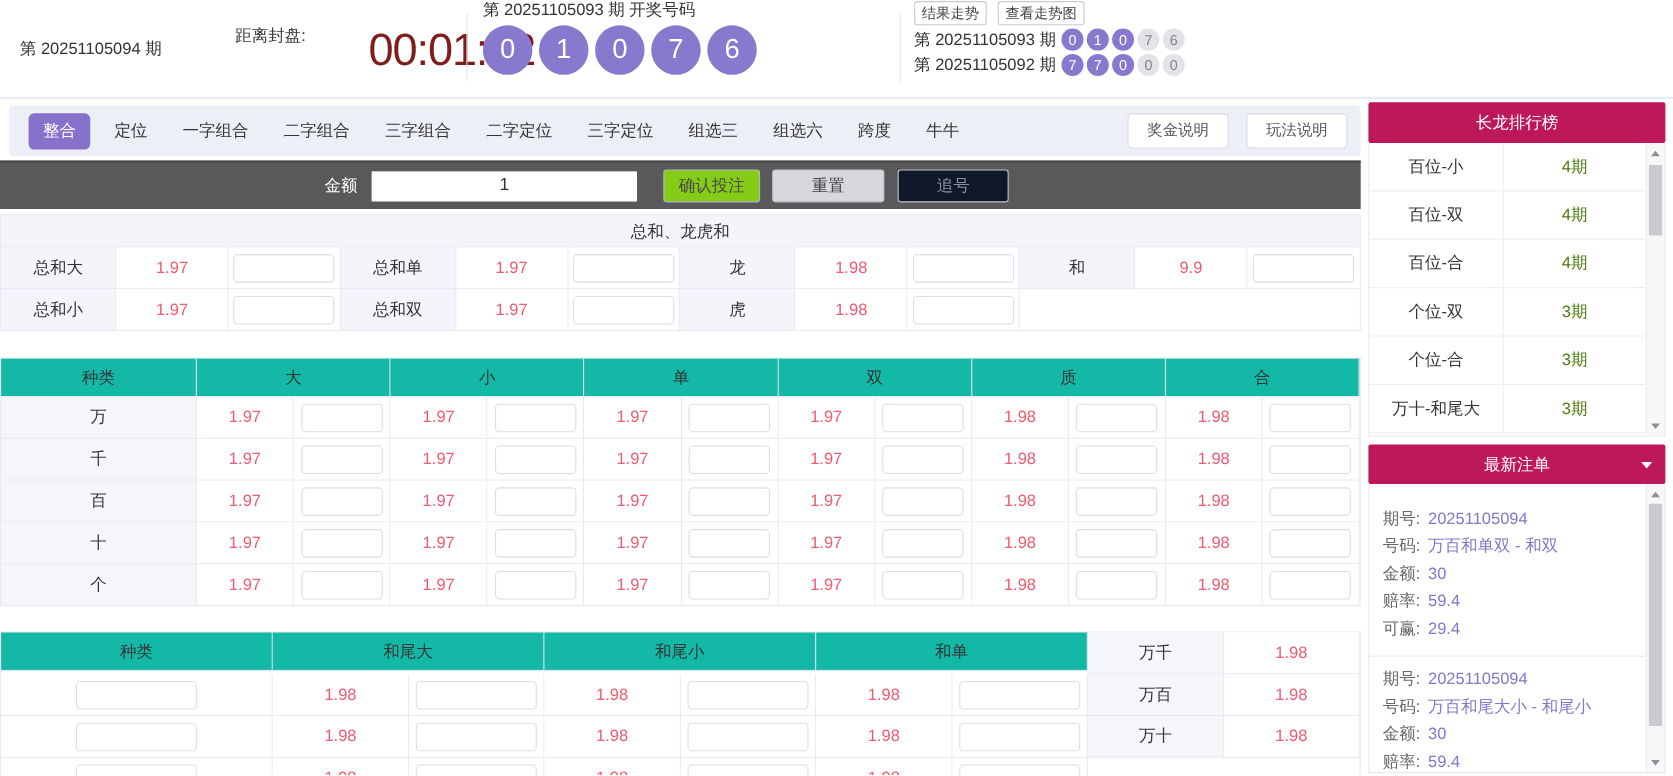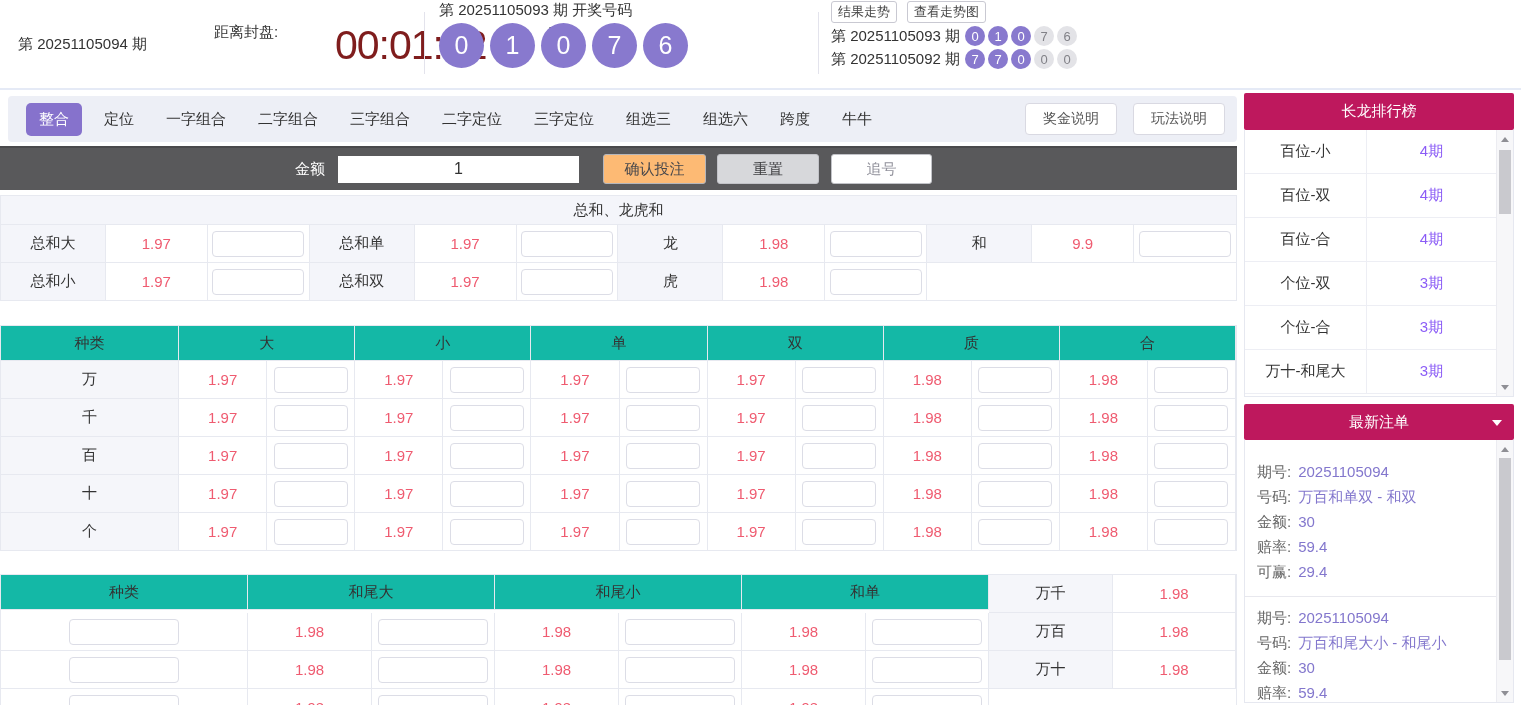--- a/index.html
+++ b/index.html
@@ -35,23 +35,23 @@
   .tabbar { margin: 4px 0 0 8px; width: 1229px; height: 46px; background: #edeff6; border-radius: 4px; display: flex; align-items: center; padding: 0 12px; }
   .tab { font-size: 15px; color: #333; margin: 0 16px; cursor: pointer; white-space: nowrap; }
   .tab.active { background: #8672cc; color: #fff; border-radius: 5px; padding: 7px 13px; margin: 0 6px; }
   .help-btns { margin-left: auto; display: flex; gap: 16px; }
   .help-btn { background: #fff; border: 1px solid #d9d9e2; border-radius: 4px; padding: 6px 17px; font-size: 14px; color: #555; font-family: inherit; cursor: pointer; white-space: nowrap; }
 
   .toolbar { margin-top: 4px; height: 44px; background: #59595b; border-top: 2px solid #4a4a4c; display: flex; align-items: center; }
   .amt-label { color: #fff; font-size: 15px; margin-left: 295px; }
   .amt-input { width: 241px; height: 27px; margin-left: 13px; border: 1px solid #fff; background: #fff; text-align: center; font-size: 16px; color: #333; font-family: inherit; }
   .tb-btn { height: 30px; border-radius: 3px; font-size: 15px; font-family: inherit; cursor: pointer; }
-  .btn-confirm { margin-left: 24px; width: 103px; background: #fdba74; border: 1px solid #b5b6bb; color: #48484c; }
+  .btn-confirm { margin-left: 24px; width: 88px; background: #84cc16; border: 1px solid #b5b6bb; color: #48484c; }
   .btn-reset { margin-left: 11px; width: 102px; background: #d7d8db; border: 1px solid #c2c3c8; color: #3f3f42; }
-  .btn-chase { margin-left: 12px; width: 101px; background: #ffffff; border: 1px solid #c2c3c8; color: #90909a; }
+  .btn-chase { margin-left: 12px; width: 101px; background: #0f172a; border: 1px solid #c2c3c8; color: #90909a; }
 
   .sum-section { margin-top: 5px; border: 1px solid #e7e9f0; border-bottom: none; }
   .sum-title { height: 29px; background: #f4f5fa; display: flex; align-items: center; justify-content: center; font-size: 15px; color: #333; border-bottom: 1px solid #e7e9f0; }
   .sum-grid { display: grid; grid-template-columns: repeat(4, 105fr 102fr 102fr); }
   .sum-cell { height: 38px; display: flex; align-items: center; justify-content: center; border-right: 1px solid #e7e9f0; border-bottom: 1px solid #e7e9f0; font-size: 15px; background: #fff; }
   .sum-cell:nth-child(12n) { border-right: none; }
   .sum-label { background: #f4f5fa; color: #333; }
   .odds { color: #ef5b70; }
   .bet-input { height: 26px; border: 1px solid #dcdde6; border-radius: 4px; background: #fff; font-family: inherit; font-size: 14px; text-align: center; color: #333; }
   .sum-input { width: 92px; }
@@ -72,21 +72,21 @@
   .sidebar { position: absolute; left: 1244px; top: 93px; width: 270px; }
   .panel-hdr { height: 37px; background: #be185d; color: #fff; font-size: 15px; display: flex; align-items: center; justify-content: center; border-radius: 2px; position: relative; }
   .panel-hdr.bets { height: 36px; margin-top: 7px; }
   .caret { position: absolute; right: 12px; top: 16px; width: 0; height: 0; border-left: 5px solid transparent; border-right: 5px solid transparent; border-top: 6px solid #fff; }
   .panel-body { display: flex; border: 1px solid #e6e8f0; border-top: none; background: #fff; }
   .rank-body { height: 267px; overflow: hidden; }
   .bets-body { height: 263px; overflow: hidden; }
   .rank-table { flex: 1; }
   .rank-row { display: flex; height: 44px; border-bottom: 1px solid #edeef4; cursor: pointer; }
   .rank-name { width: 122px; display: flex; align-items: center; justify-content: center; font-size: 15px; color: #333; border-right: 1px solid #edeef4; white-space: nowrap; }
-  .rank-count { flex: 1; display: flex; align-items: center; justify-content: center; font-size: 15px; color: #8b5cf6; }
+  .rank-count { flex: 1; display: flex; align-items: center; justify-content: center; font-size: 15px; color: #4d7c0f; }
   .vscroll { position: relative; width: 17px; background: #f7f7f9; border-left: 1px solid #ececf1; flex: none; }
   .sb-arrow { position: absolute; left: 0; width: 16px; height: 16px; display: flex; align-items: center; justify-content: center; cursor: pointer; }
   .sb-arrow.up { top: 1px; }
   .sb-arrow.down { bottom: 1px; }
   .sb-arrow.up::after { content: ''; border-left: 4px solid transparent; border-right: 4px solid transparent; border-bottom: 5px solid #8f8f95; }
   .sb-arrow.down::after { content: ''; border-left: 4px solid transparent; border-right: 4px solid transparent; border-top: 5px solid #8f8f95; }
   .sb-thumb { position: absolute; left: 2px; width: 12px; background: #c9c9ce; cursor: pointer; }
   .bets-list { flex: 1; padding-top: 17px; }
   .bet-entry { padding: 2px 12px 8px 12px; }
   .bet-line { display: flex; font-size: 15px; line-height: 25px; }

